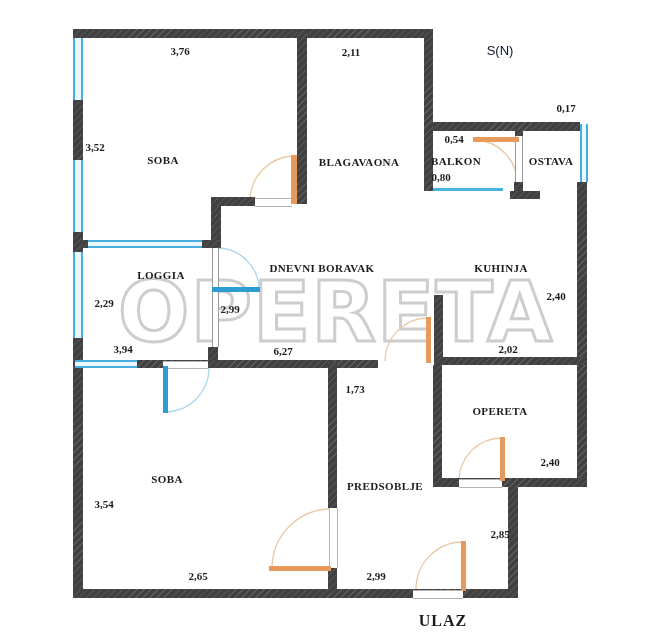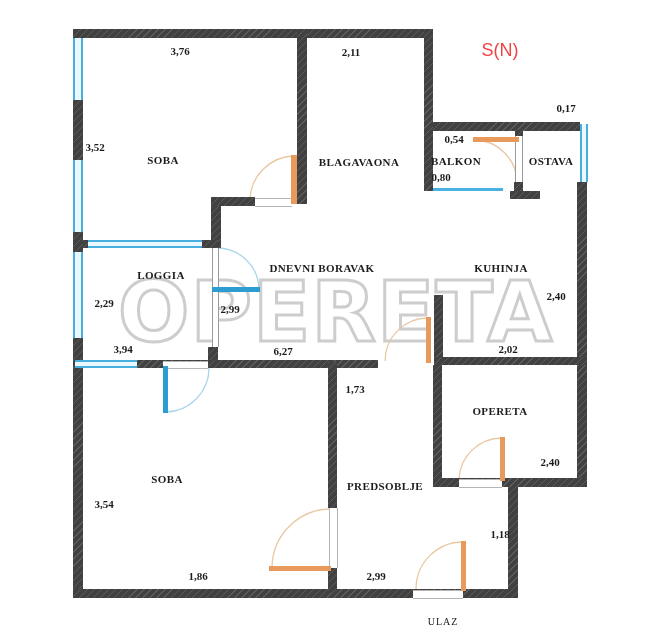--- a/index.html
+++ b/index.html
@@ -24,22 +24,22 @@
   .openV{position:absolute;background:#ffffff;border-left:1px solid #b5b5b5;border-right:1px solid #b5b5b5;z-index:4;}
   
   .doorO{position:absolute;background:#e8995c;z-index:5;}
   .doorB{position:absolute;background:#2d9cd1;z-index:5;}
   
   #arcs{position:absolute;left:0;top:0;z-index:2;}
   
   .lbl{position:absolute;transform:translate(-50%,-50%);white-space:nowrap;color:#1c1c1c;z-index:6;}
   .room{font-size:11px;font-weight:700;letter-spacing:.4px;}
   .dim{font-size:11px;font-weight:700;}
-  .compass{font-family:"Liberation Sans", sans-serif;font-size:18px;font-weight:400;color:#ef4444;}
-  .entry{font-size:10px;font-weight:400;letter-spacing:1px;}
+  .compass{font-family:"Liberation Sans", sans-serif;font-size:13px;font-weight:400;color:#0f172a;}
+  .entry{font-size:16px;font-weight:700;letter-spacing:1px;}
   
   #watermark{
     position:absolute;left:118px;top:270px;width:440px;z-index:1;
     font-family:"DejaVu Sans", sans-serif;font-size:84px;font-weight:700;line-height:1;
     letter-spacing:1px;color:#d2d2d2;opacity:.62;user-select:none;
   }
   @supports (-webkit-text-stroke: 2px #b0b0b0){
     #watermark{color:transparent;-webkit-text-stroke:3px #b0b0b0;}
   }
 </style>
@@ -162,17 +162,17 @@
   <div class="lbl dim" style="left:441px;top:177px">0,80</div>
   <div class="lbl dim" style="left:104px;top:303px">2,29</div>
   <div class="lbl dim" style="left:230px;top:309px">2,99</div>
   <div class="lbl dim" style="left:556px;top:296px">2,40</div>
   <div class="lbl dim" style="left:123px;top:349px">3,94</div>
   <div class="lbl dim" style="left:283px;top:351px">6,27</div>
   <div class="lbl dim" style="left:508px;top:349px">2,02</div>
   <div class="lbl dim" style="left:355px;top:389px">1,73</div>
   <div class="lbl dim" style="left:550px;top:462px">2,40</div>
   <div class="lbl dim" style="left:104px;top:504px">3,54</div>
-  <div class="lbl dim" style="left:500px;top:534px">1,18</div>
-  <div class="lbl dim" style="left:198px;top:576px">1,86</div>
+  <div class="lbl dim" style="left:500px;top:534px">2,85</div>
+  <div class="lbl dim" style="left:198px;top:576px">2,65</div>
   <div class="lbl dim" style="left:376px;top:576px">2,99</div>
 
 </div>
 
 </body></html>

